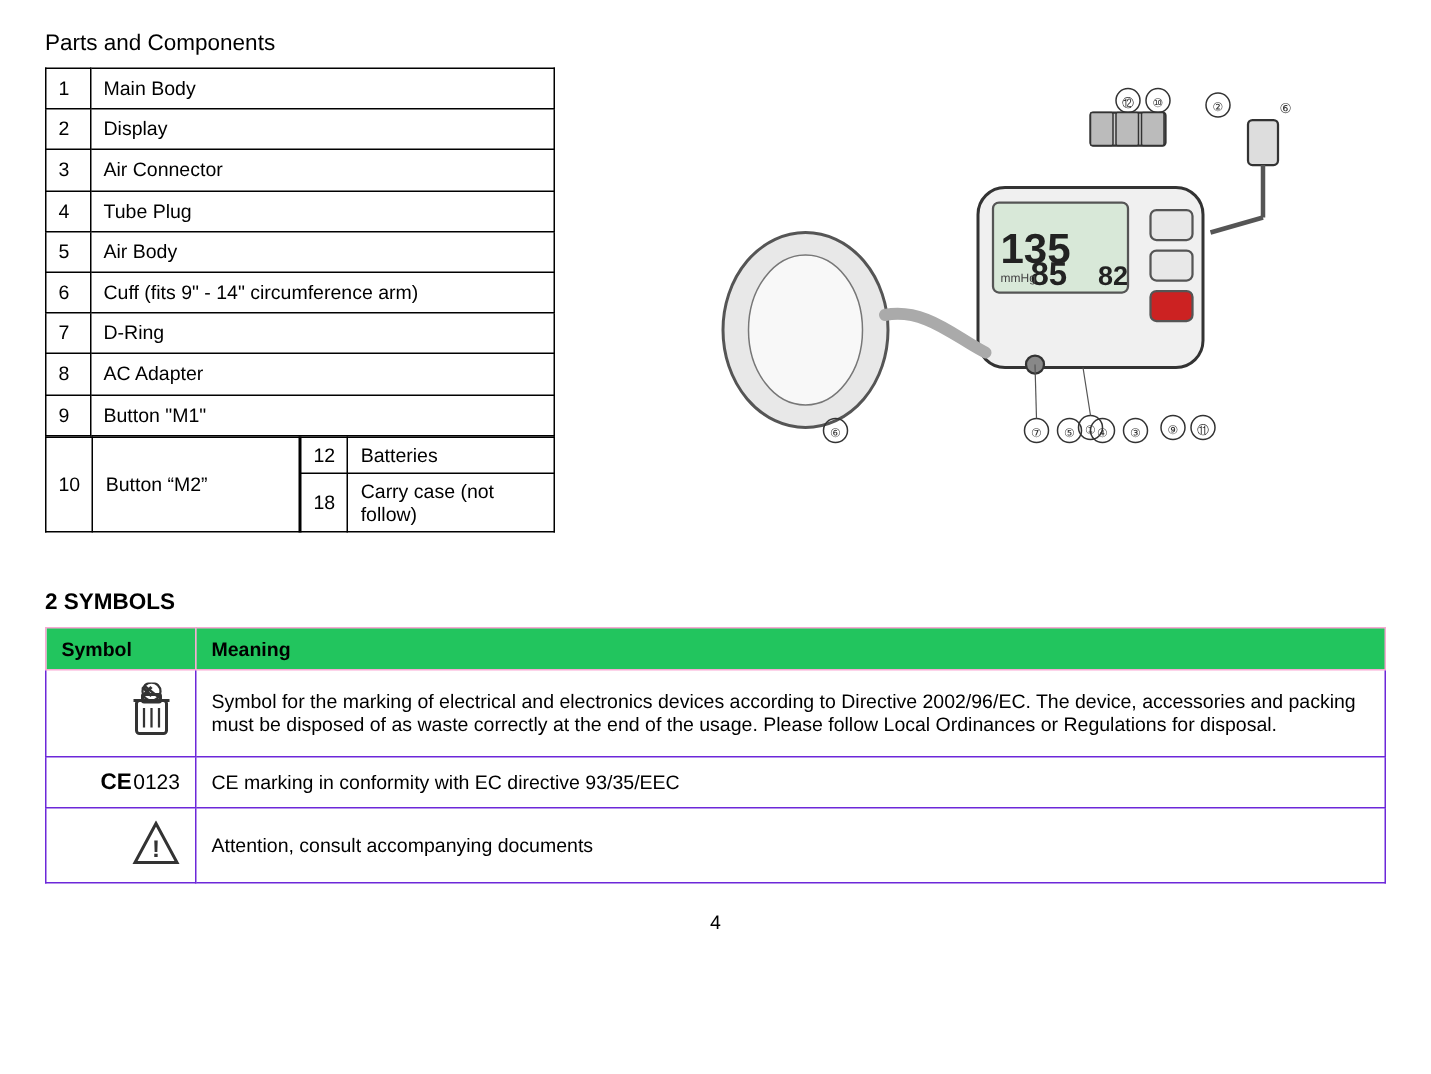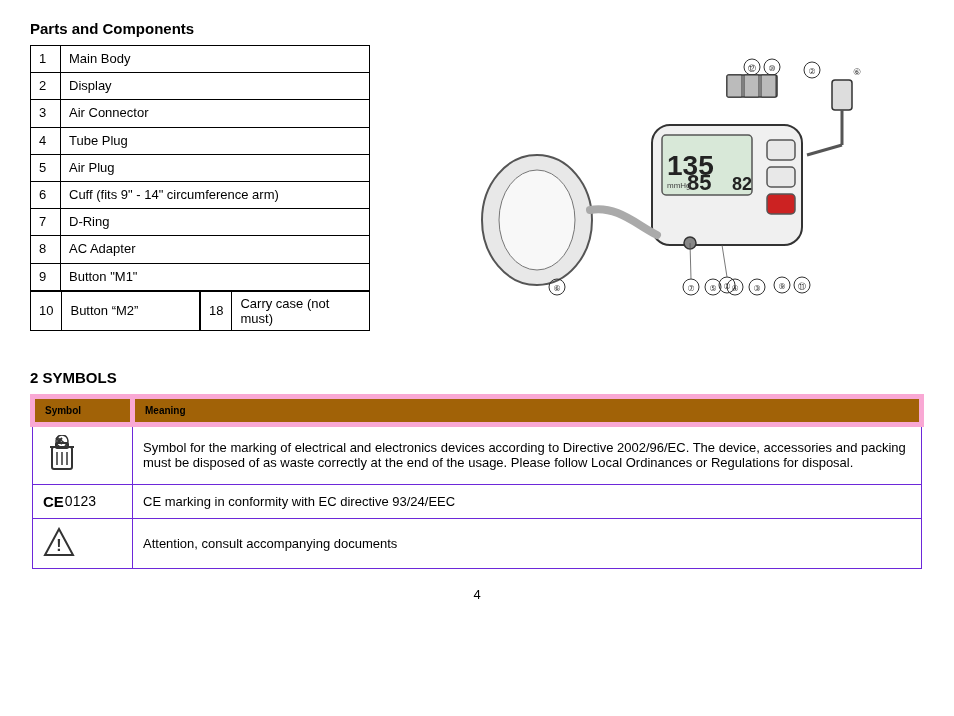--- a/index.html
+++ b/index.html
@@ -7,21 +7,21 @@
       font-family: Arial, sans-serif;
       font-size: 13px;
       background: #fff;
       color: #000;
       width: 954px;
       min-height: 716px;
       padding: 20px 30px 20px 30px;
     }
     h2.section-title {
       font-size: 15px;
-      font-weight: bold;
+      font-weight: normal;
       margin-bottom: 8px;
     }
     .parts-section {
       display: flex;
       gap: 10px;
       margin-bottom: 18px;
     }
     .parts-left {
       flex: 0 0 340px;
     }
@@ -76,36 +76,36 @@
     h2.symbols-title {
       font-size: 15px;
       font-weight: bold;
       margin-bottom: 8px;
     }
     table.symbols-table {
       border-collapse: collapse;
       width: 100%;
     }
     table.symbols-table th {
-      border: 5px solid #f9a8d4;
+      border: 1px solid #f9a8d4;
       padding: 6px 10px;
-      font-size: 10px;
+      font-size: 13px;
       font-weight: bold;
       text-align: left;
-      background: #a16207;
+      background: #22c55e;
     }
     table.symbols-table td {
       border: 1px solid #6d28d9;
       padding: 8px 10px;
       font-size: 13px;
       vertical-align: middle;
     }
     table.symbols-table td:first-child {
       width: 100px;
-      text-align: left;
+      text-align: right;
       vertical-align: middle;
     }
     .page-number {
       text-align: center;
       margin-top: 18px;
       font-size: 13px;
     }
     .ce-mark {
       font-size: 12px;
       font-family: Arial, sans-serif;
@@ -142,21 +142,21 @@
           <tr>
             <td>3</td>
             <td>Air Connector</td>
           </tr>
           <tr>
             <td>4</td>
             <td>Tube Plug</td>
           </tr>
           <tr>
             <td>5</td>
-            <td>Air Plug</td>
+            <td>Air Body</td>
           </tr>
           <tr>
             <td>6</td>
             <td>Cuff (fits 9" - 14" circumference arm)</td>
           </tr>
           <tr>
             <td>7</td>
             <td>D-Ring</td>
           </tr>
           <tr>
@@ -175,22 +175,26 @@
         <tbody id="bottom-left-tbody">
             <tr>
               <td>10</td>
               <td>Button “M2”</td>
             </tr>
           </tbody>
       </table>
       <table class="bottom-table">
         <tbody id="bottom-right-tbody">
             <tr>
+              <td>12</td>
+              <td>Batteries</td>
+            </tr>
+            <tr>
               <td>18</td>
-              <td>Carry case (not must)</td>
+              <td>Carry case (not follow)</td>
             </tr>
           </tbody>
       </table>
     </div>
   </div>
 
   <div class="parts-right">
     <div class="diagram-area">
       <svg viewBox="0 0 420 260" xmlns="http://www.w3.org/2000/svg">
 
@@ -298,21 +302,21 @@
     </td>
           <td>Symbol for the marking of electrical and electronics devices according to Directive 2002/96/EC. The device, accessories and packing must be disposed of as waste correctly at the end of the usage. Please follow Local Ordinances or Regulations for disposal.</td>
         </tr>
         <tr>
           <td>
       <span class="ce-mark">
         <span class="ce-letters">CE</span>
               <span class="ce-num"> 0123</span>
       </span>
     </td>
-          <td>CE marking in conformity with EC directive 93/24/EEC</td>
+          <td>CE marking in conformity with EC directive 93/35/EEC</td>
         </tr>
         <tr>
           <td>
       <svg width="32" height="30" viewBox="0 0 32 30" xmlns="http://www.w3.org/2000/svg">
         <polygon points="16,2 30,28 2,28" fill="none" stroke="#333" stroke-width="2"></polygon>
         <text x="16" y="24" text-anchor="middle" font-size="16" font-weight="bold" fill="#333">!</text>
       </svg>
     </td>
           <td>Attention, consult accompanying documents</td>
         </tr>

